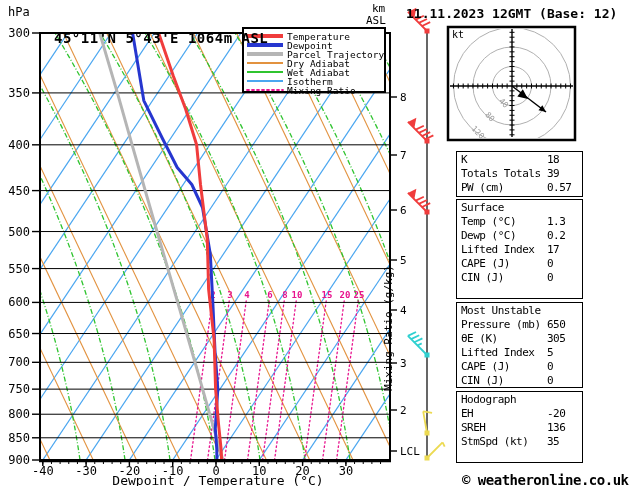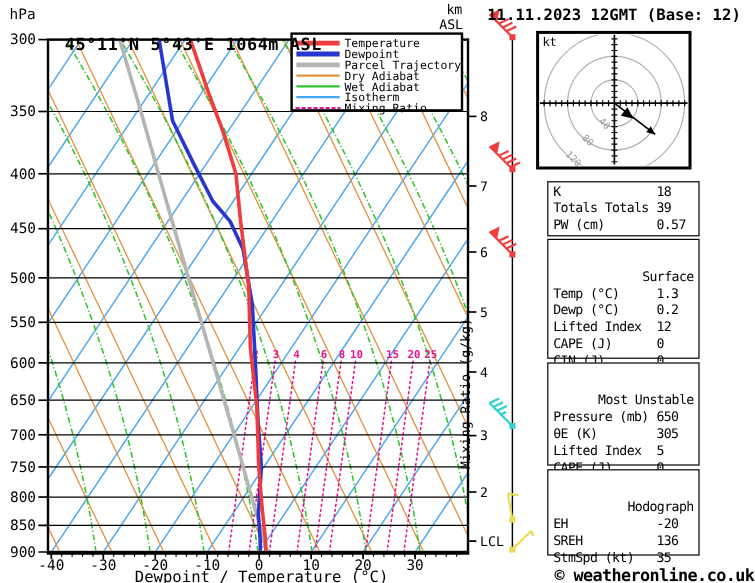--- a/index.html
+++ b/index.html
@@ -7,21 +7,21 @@
         font-family:"DejaVu Sans Mono",monospace;color:#000;}
   #title{position:absolute;left:54px;top:6px;font:bold 14px "DejaVu Sans Mono",monospace;letter-spacing:.5px;white-space:nowrap;margin-top:24px;}
   #date{position:absolute;left:406px;top:6px;font:bold 13px "DejaVu Sans Mono",monospace;white-space:nowrap;}
   #footer{position:absolute;left:430px;top:472px;font:bold 14px "DejaVu Sans Mono",monospace;letter-spacing:-.5px;white-space:nowrap;margin-left:32px;}
   #chart-svg{position:absolute;left:0;top:0;}
   .ibox{position:absolute;border:1.5px solid #000;background:#fff;box-sizing:border-box;
         font:11px/14px "DejaVu Sans Mono",monospace;padding:1px 0 0 4px;}
   .irow{display:flex;height:14px;white-space:nowrap;}
   .irow .lab{width:86px;flex:none;letter-spacing:-.5px;}
   .irow .val{letter-spacing:-.5px;}
-  .ititle{height:14px;text-align:right;padding-right:4px;letter-spacing:-.5px;margin-top:23px;}
+  .ititle{height:14px;text-align:left;padding-right:4px;letter-spacing:-.5px;}
 </style>
 </head>
 <body>
 
 <div id="page">
   <svg id="chart-svg" width="629" height="486">
       <defs>
         <clipPath id="plotclip">
           <rect x="41" y="34" width="348" height="425"></rect>
         </clipPath>
@@ -389,21 +389,21 @@
       <div class="irow">
         <span class="lab">Temp (°C)</span>
         <span class="val">1.3</span>
       </div>
       <div class="irow">
         <span class="lab">Dewp (°C)</span>
         <span class="val">0.2</span>
       </div>
       <div class="irow">
         <span class="lab">Lifted Index</span>
-        <span class="val">12</span>
+        <span class="val">17</span>
       </div>
       <div class="irow">
         <span class="lab">CAPE (J)</span>
         <span class="val">0</span>
       </div>
       <div class="irow">
         <span class="lab">CIN (J)</span>
         <span class="val">0</span>
       </div>
     </div>

